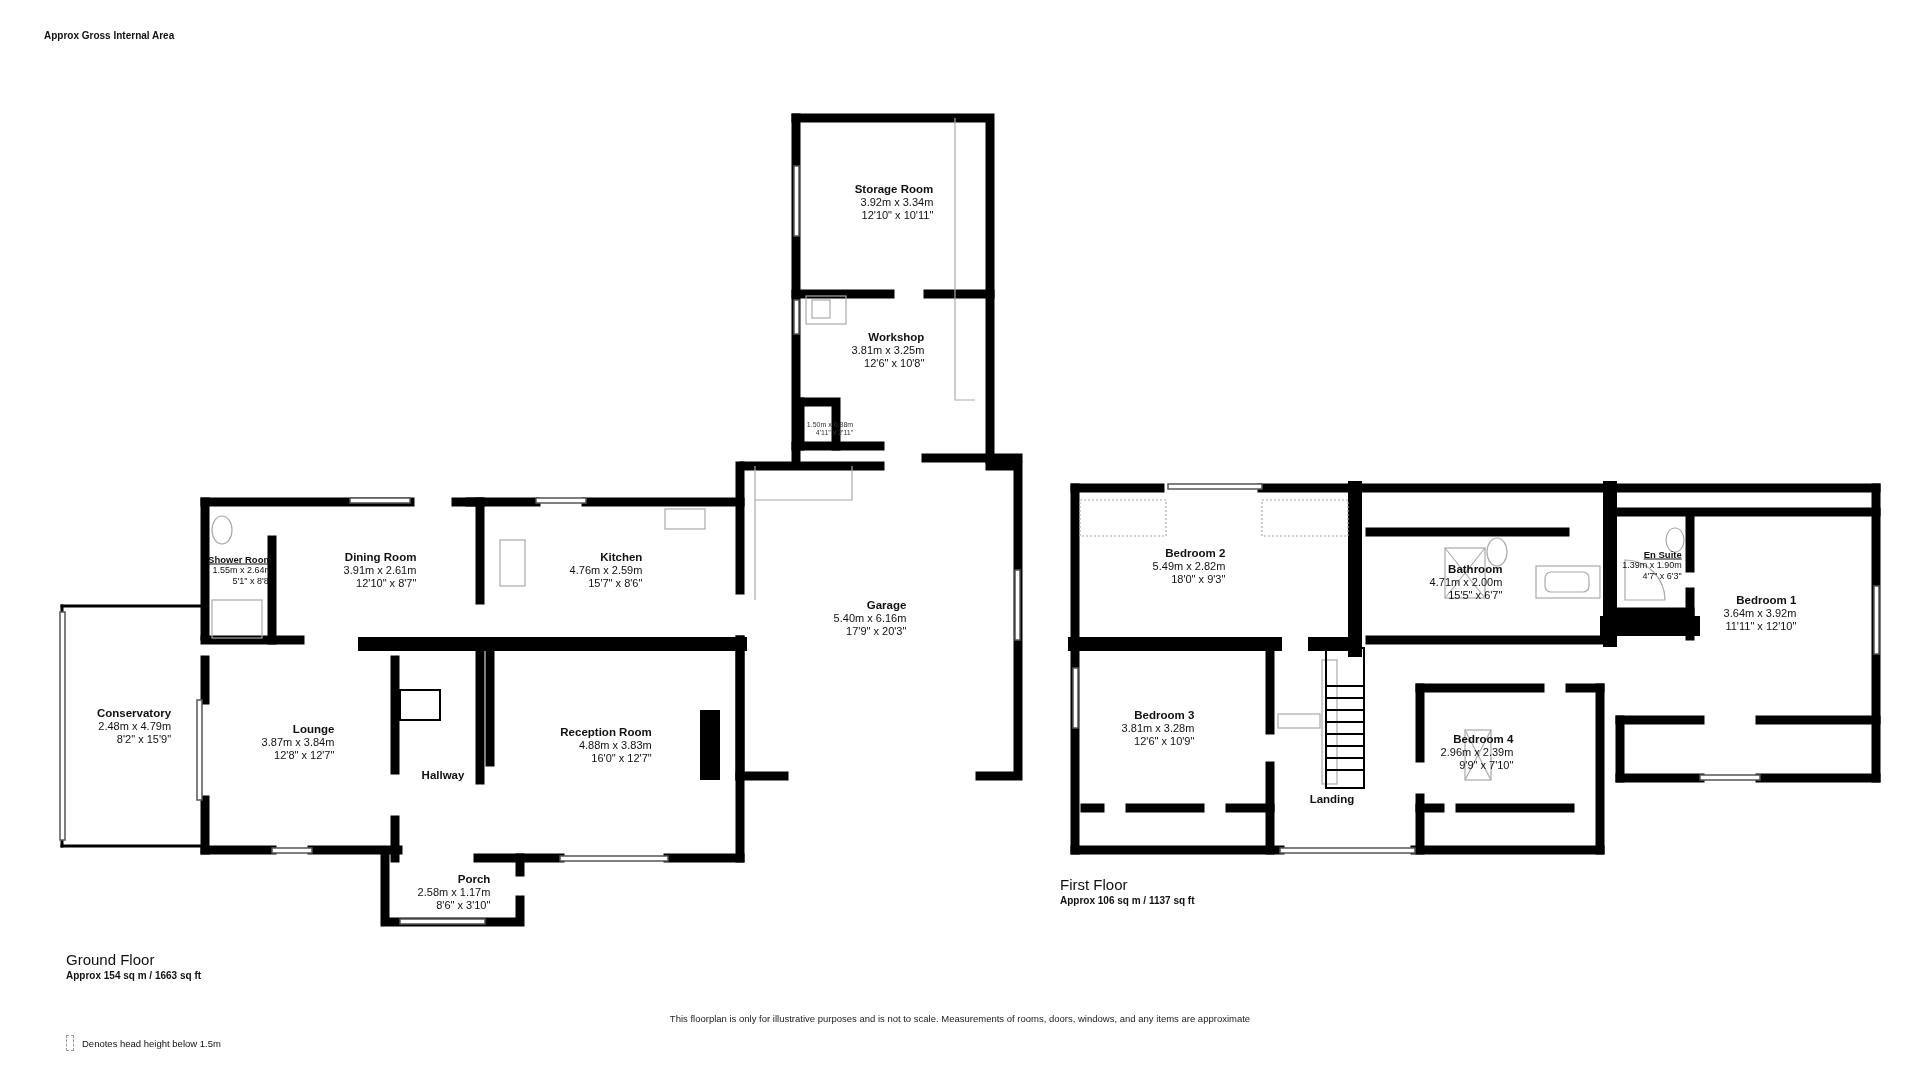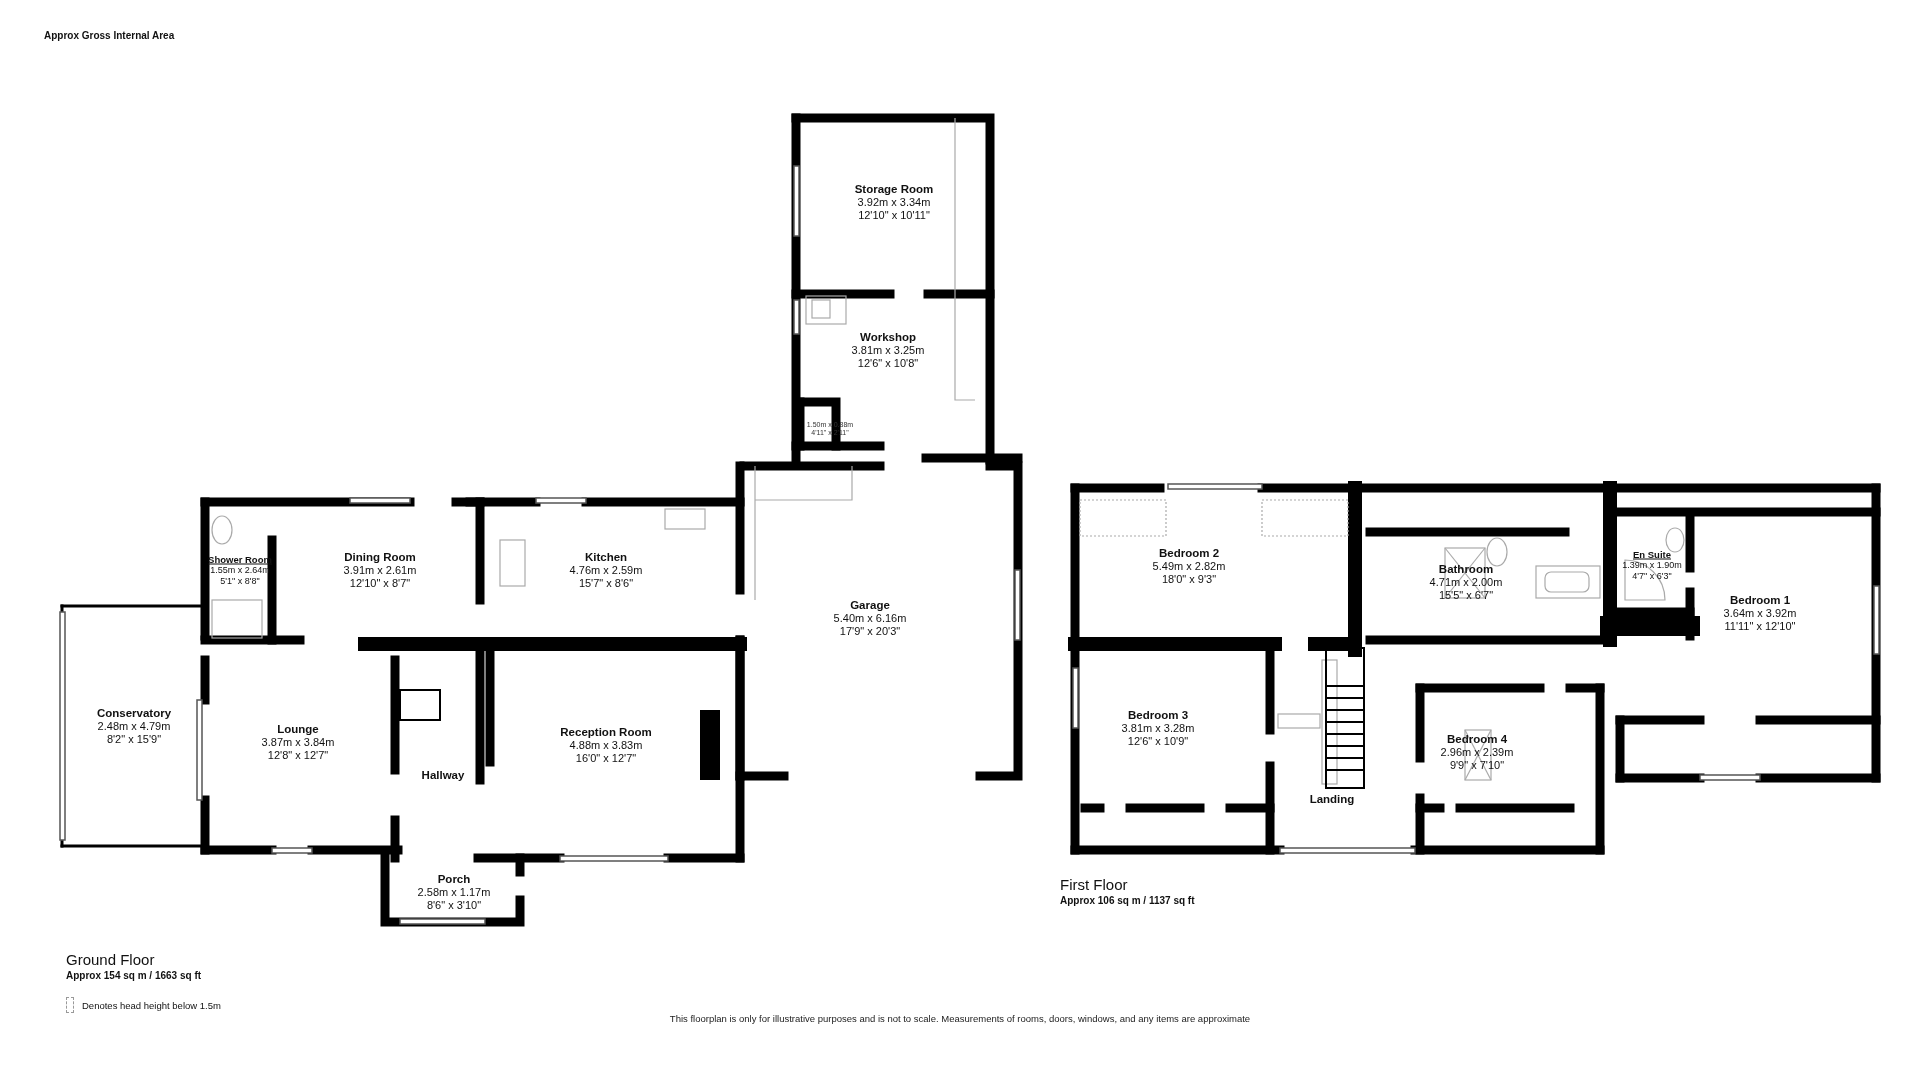--- a/index.html
+++ b/index.html
@@ -1,29 +1,29 @@
 <!DOCTYPE html>
 <html><head>
 <meta charset="utf-8">
 <style>
   html,body{margin:0;padding:0;background:#fff;}
   body{width:1920px;height:1068px;position:relative;overflow:hidden;font-family:"Liberation Sans",sans-serif;color:#111;}
   .abs{position:absolute;}
   .center{text-align:left;padding-left:44px;}
   .gia{left:0;width:1920px;top:30px;font-size:10px;font-weight:bold;line-height:12px;}
   svg.plan{position:absolute;left:0;top:0;}
-  .room-label{position:absolute;text-align:center;transform:translate(-50%,-50%);white-space:nowrap;line-height:13px;font-size:11px;}
+  .room-label{position:absolute;text-align:right;transform:translate(-50%,-50%);white-space:nowrap;line-height:13px;font-size:11px;}
   .room-label .name{font-weight:bold;font-size:11.5px;display:block;}
   .room-label .dim{display:block;}
   .room-label.small{font-size:9px;line-height:11px;}
   .room-label.small .name{font-size:9.5px;text-decoration:underline;}
   .room-label.tiny{font-size:7px;line-height:8px;color:#333;}
   .floor-title{font-size:15px;line-height:18px;}
   .floor-area{font-size:10px;font-weight:bold;line-height:13px;}
-  .legend{font-size:9.5px;display:flex;align-items:center;gap:8px;}
+  .legend{font-size:9.5px;display:flex;align-items:center;gap:8px;margin-top:38px;}
   .legend-box{width:6px;height:14px;border:1px dashed #999;}
   .disclaimer{left:560px;width:800px;top:1013px;font-size:9.5px;line-height:11px;text-align:center;color:#222;}
 </style>
 </head>
 <body>
 
 <div class="abs gia center">
   <div>Approx Gross Internal Area</div>
 </div>
 

